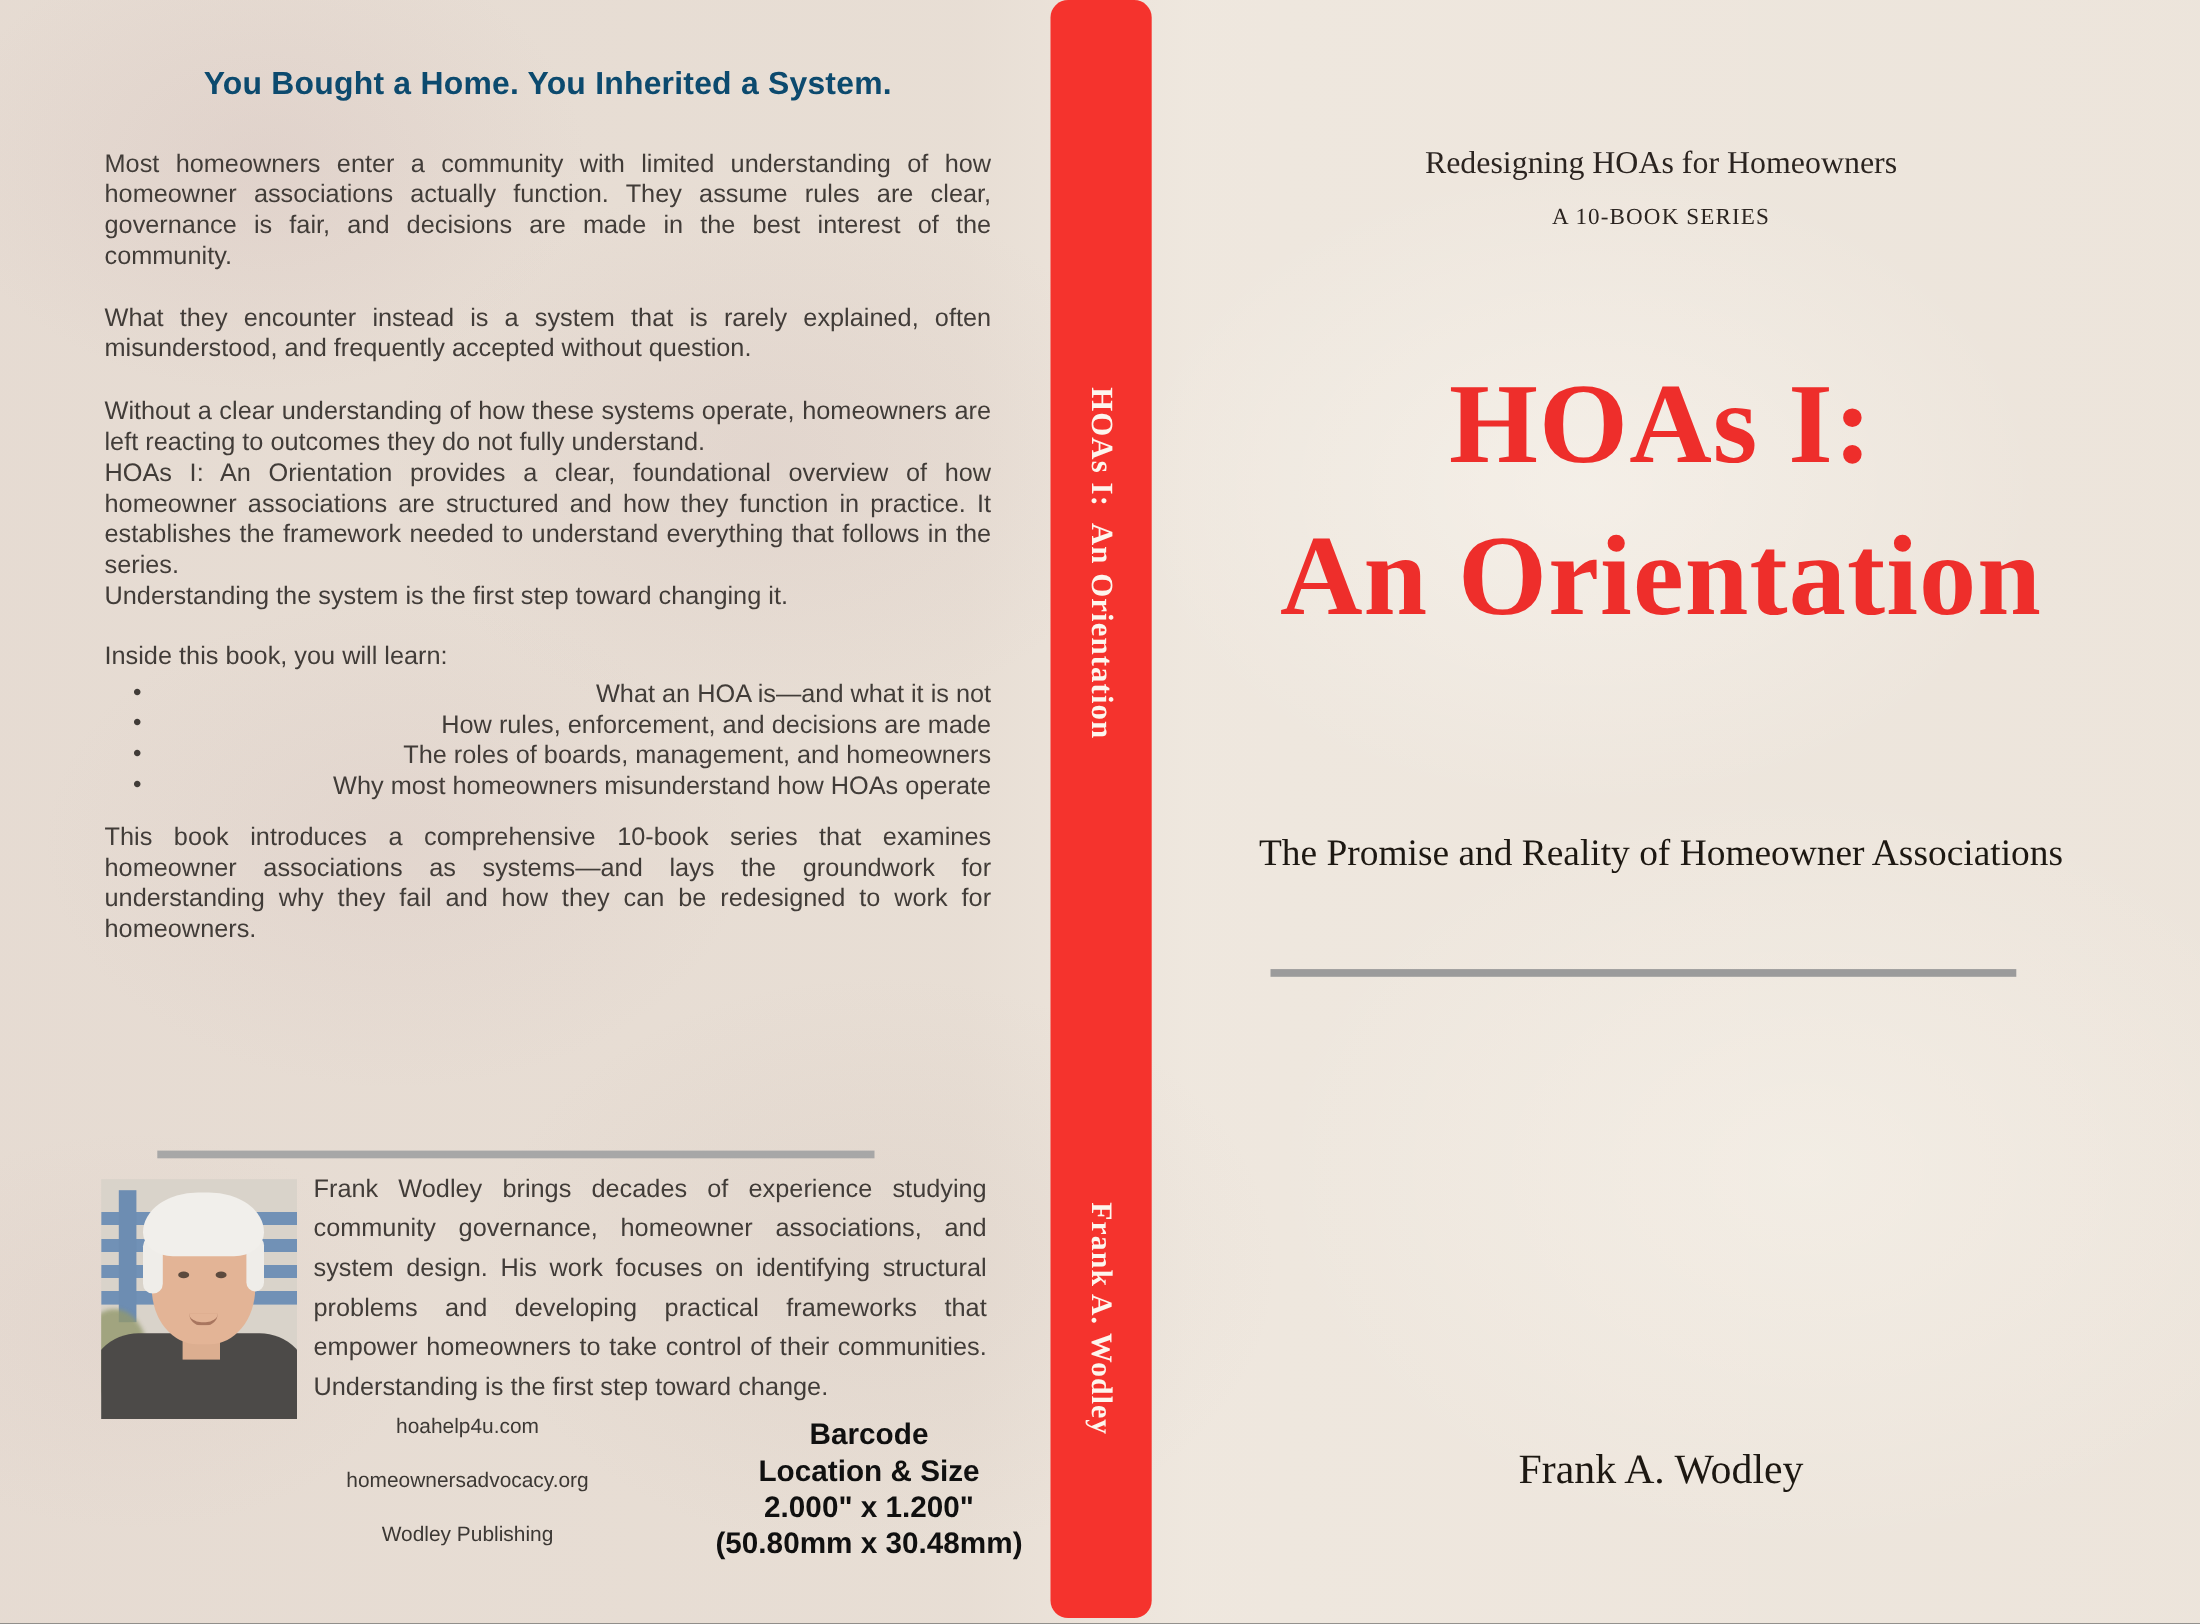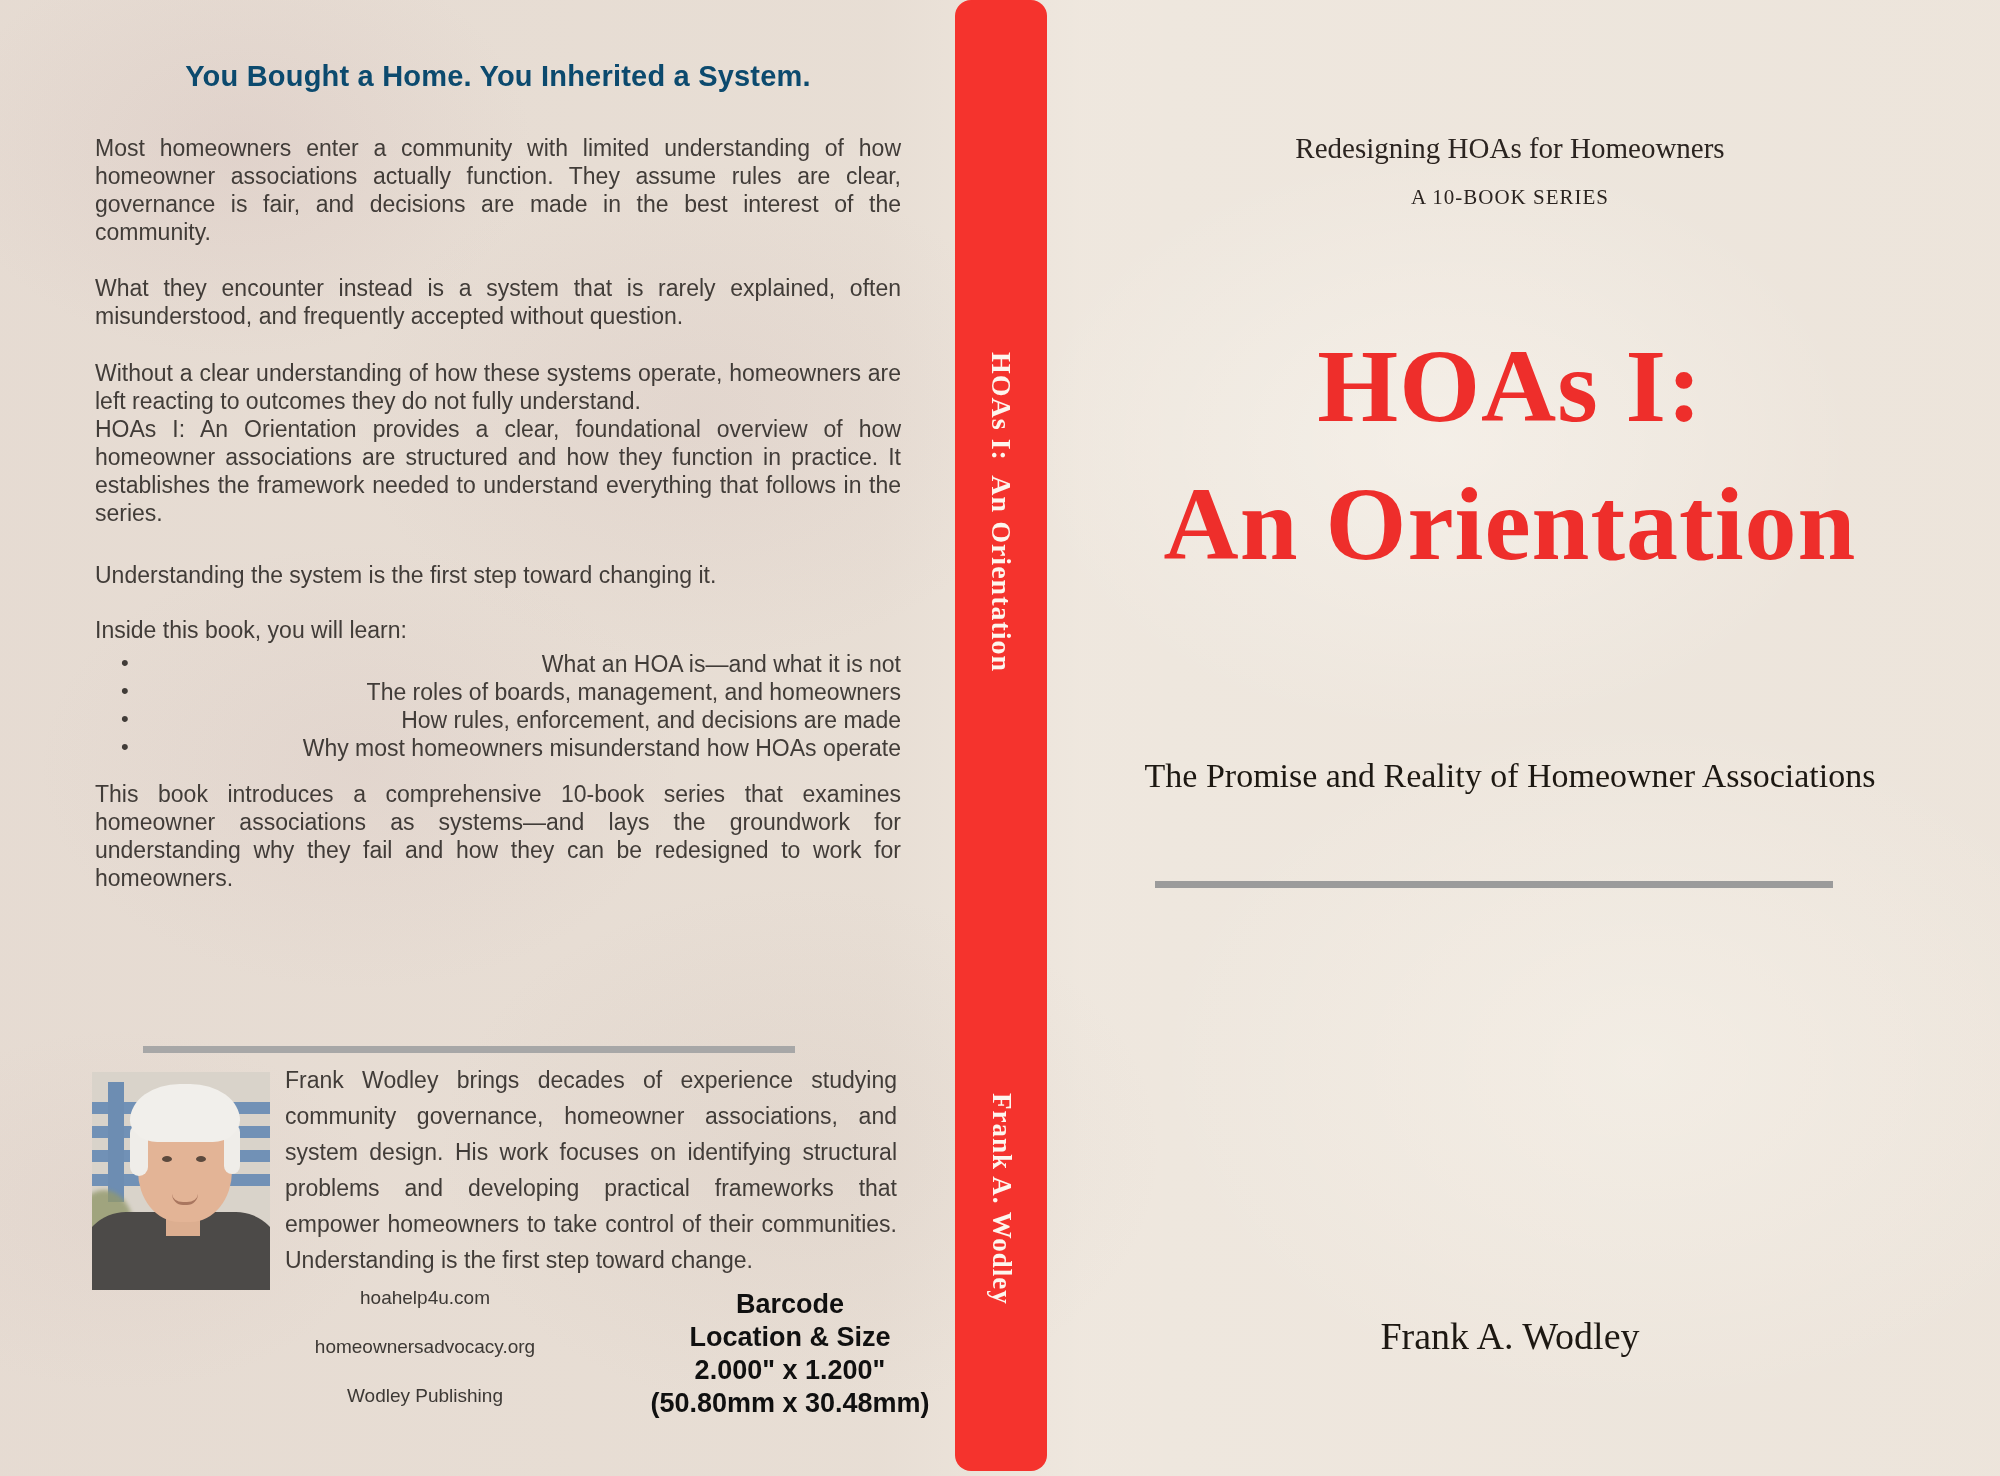--- a/index.html
+++ b/index.html
@@ -27,21 +27,21 @@
     position:absolute;left:95px;top:58px;width:806px;
     color:#413c38;font-size:23px;line-height:28px;text-align:justify;
   }
   .back-copy h2{
     font-size:29px;line-height:36px;font-weight:700;color:#0c4a6e;
     margin:0 0 40px;text-align:center;letter-spacing:.2px;
   }
   .back-copy p{margin:0;}
   .back-copy p.mb28{margin-bottom:28px}
   .back-copy p.mb29{margin-bottom:29px}
-  .back-copy p.mb34{margin-bottom:34px}
+  .back-copy p.mb34{}
   .back-copy p.mb27{margin-bottom:27px}
   .back-copy p.mb6{margin-bottom:6px}
   .back-copy ul{list-style:none;margin:0 0 18px;padding:0 0 0 26px;text-align:left;}
   .back-copy li{position:relative;padding-left:24px;line-height:28px;text-align:right;}
   .back-copy li::before{content:"•";position:absolute;left:0;top:-1px;font-size:22px;color:#413c38;}
 
   .bio-divider{position:absolute;left:143px;top:1046px;width:652px;height:7px;background:#a7a7a7;}
   .front-divider{position:absolute;left:1155px;top:881px;width:678px;height:7px;background:#9b9b9b;}
 
   .bio-text{
@@ -104,22 +104,22 @@
   <div class="back-copy">
     <h2>You Bought a Home. You Inherited a System.</h2>
     <p class="mb28">Most homeowners enter a community with limited understanding of how homeowner associations actually function. They assume rules are clear, governance is fair, and decisions are made in the best interest of the community.</p>
     <p class="mb29">What they encounter instead is a system that is rarely explained, often misunderstood, and frequently accepted without question.</p>
     <p>Without a clear understanding of how these systems operate, homeowners are left reacting to outcomes they do not fully understand.</p>
     <p class="mb34">HOAs I: An Orientation provides a clear, foundational overview of how homeowner associations are structured and how they function in practice. It establishes the framework needed to understand everything that follows in the series.</p>
     <p class="mb27">Understanding the system is the first step toward changing it.</p>
     <p class="mb6">Inside this book, you will learn:</p>
     <ul>
       <li>What an HOA is—and what it is not</li>
+      <li>How rules, enforcement, and decisions are made</li>
       <li>The roles of boards, management, and homeowners</li>
-      <li>How rules, enforcement, and decisions are made</li>
       <li>Why most homeowners misunderstand how HOAs operate</li>
     </ul>
     <p>This book introduces a comprehensive 10-book series that examines homeowner associations as systems—and lays the groundwork for understanding why they fail and how they can be redesigned to work for homeowners.</p>
   </div>
 
   <div class="bio-divider"></div>
 
   <div class="author-photo">
     <div class="photo-slats"></div>
     <div class="photo-post"></div>

